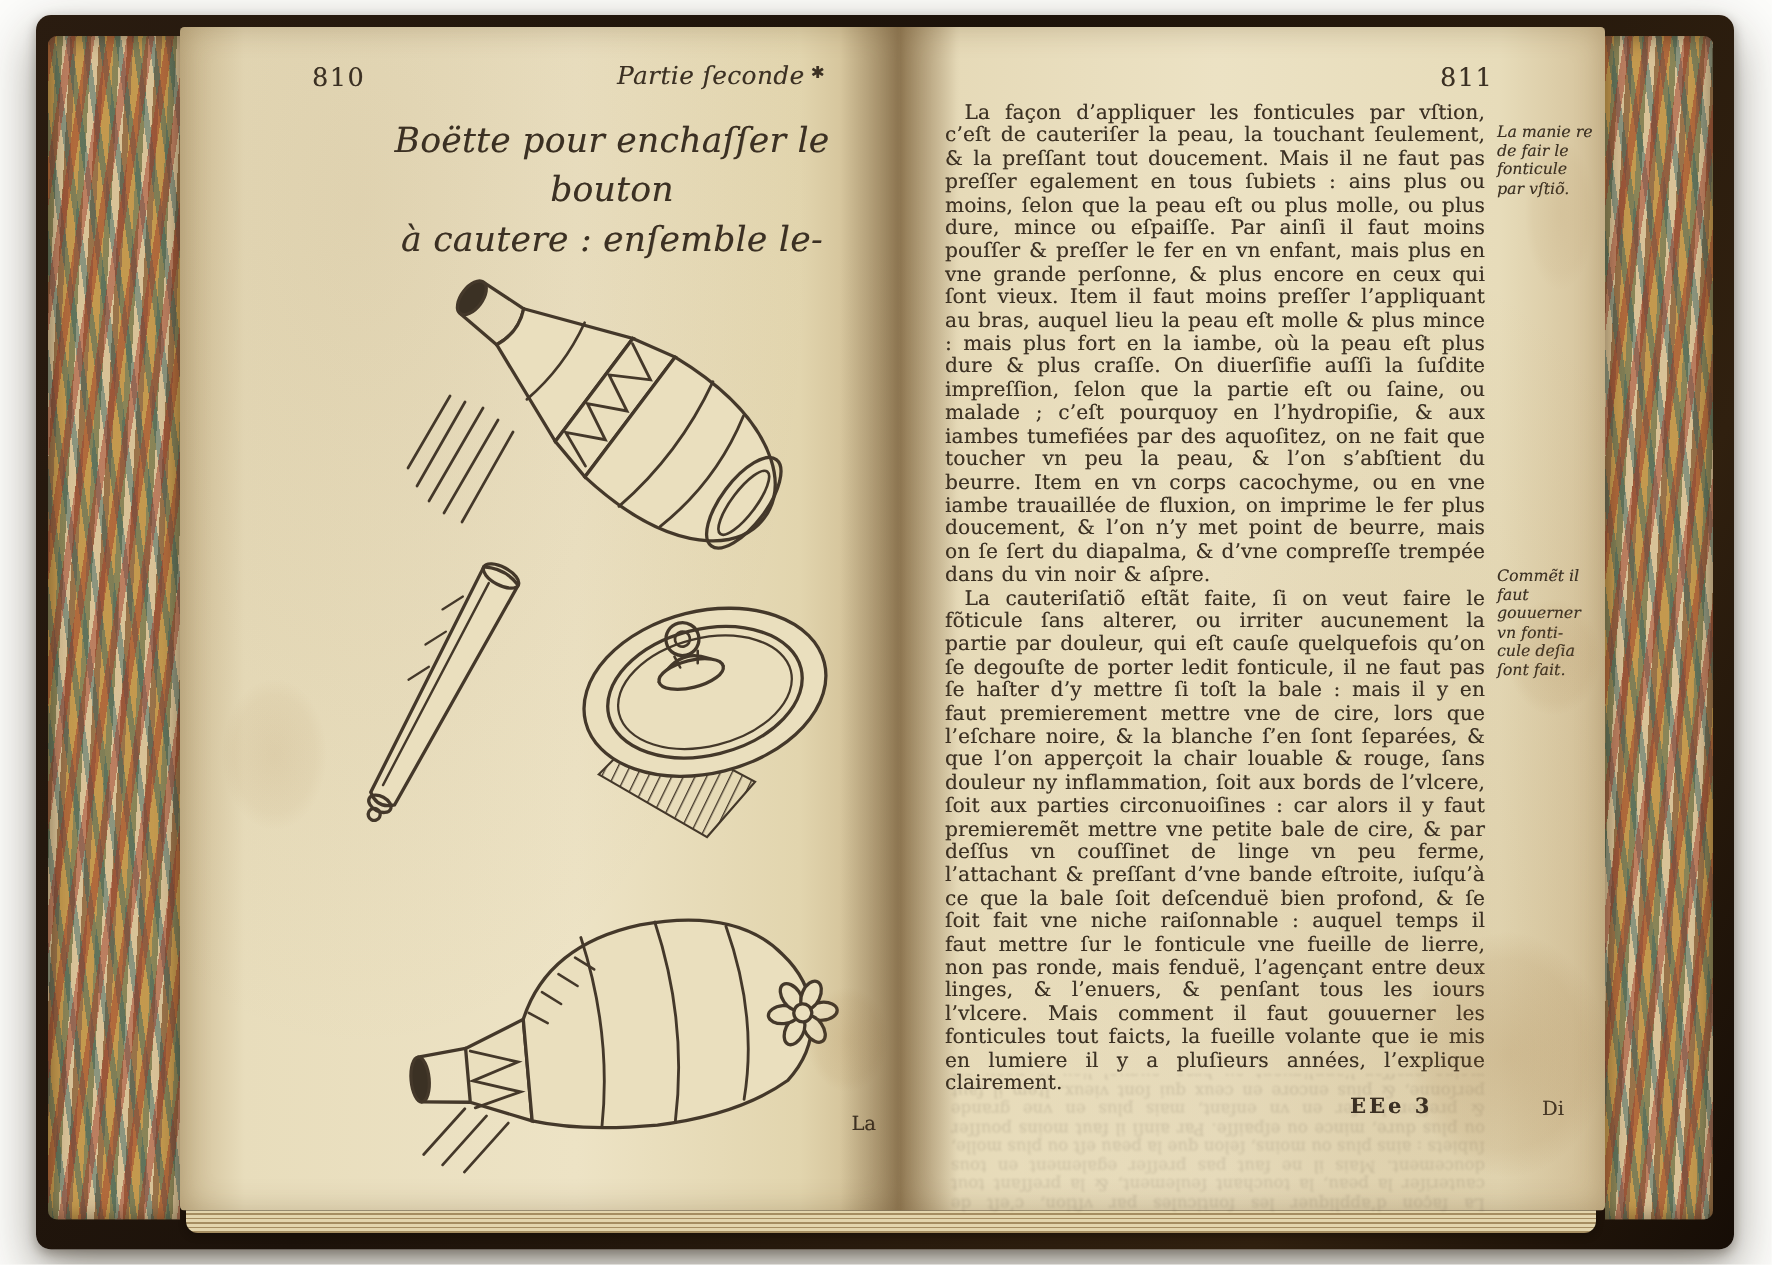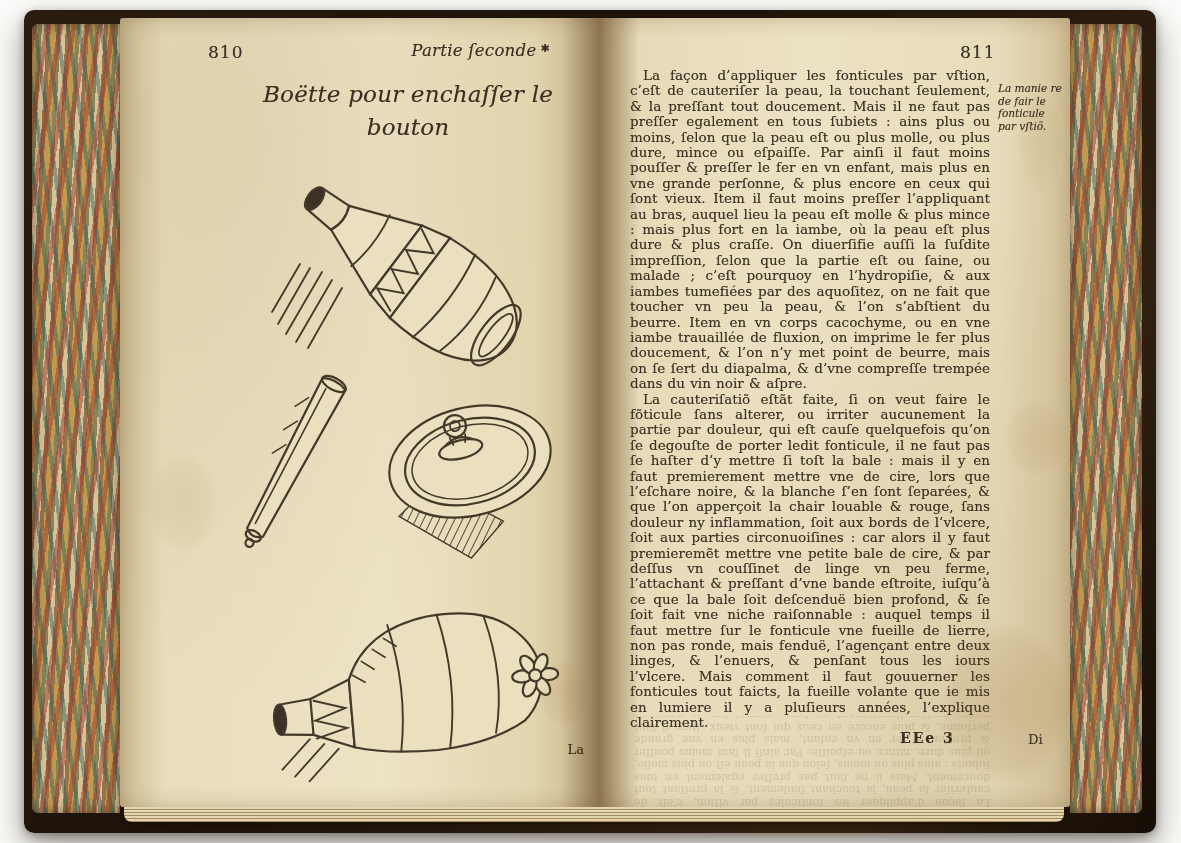--- a/index.html
+++ b/index.html
@@ -106,20 +106,21 @@
     <div class="marble marble-left"></div>
     <div class="marble marble-right"></div>
     <div class="deckle"></div>
 
     <div class="page page-left">
       <span class="pagenum" style="left:88px;top:24px;">810</span>
       <div class="running-head" style="left:130px;top:23px;width:300px;"><span>Partie ſeconde</span><span class="ornament">✱</span></div>
 
       <div class="lp-title">
         <div>Boëtte pour enchaſſer le bouton</div>
+        <div>à cautere : enſemble le-</div>
       </div>
 
       <svg class="cut cut1" viewBox="0 0 290 200">
         <g stroke="#44382a" stroke-width="2.2" fill="none" stroke-linecap="round">
           <path d="M8,148 L40,92 M16,158 L52,96 M26,166 L62,104 M38,172 L72,112 M2,136 L30,88" stroke-width="1.8"></path>
           <g transform="translate(150,102) rotate(37)">
             <ellipse cx="-132" cy="0" rx="7" ry="13" fill="#3b3124"></ellipse>
             <path d="M-132,-13 L-100,-15 M-132,13 L-100,15"></path>
             <path d="M-100,-15 Q-93,0 -100,15"></path>
             <path d="M-100,-15 L-30,-43 L-30,43 L-100,15 Q-93,0 -100,-15 Z" fill="#eadfbe"></path>
@@ -197,20 +198,21 @@
 
     <div class="page page-right">
       <span class="pagenum" style="left:348px;top:24px;margin-left:12px;">811</span>
 
       <div class="body-text">
         <p>La façon d’appliquer les fonticules par vſtion, c’eſt de cauteriſer la peau, la touchant ſeulement, &amp; la preſſant tout doucement.  Mais il ne faut pas preſſer egalement en tous ſubiets : ains plus ou moins, ſelon que la peau eſt ou plus molle, ou plus dure, mince ou eſpaiſſe.  Par ainſi il faut moins pouſſer &amp; preſſer le fer en vn enfant, mais plus en vne grande perſonne, &amp; plus encore en ceux qui ſont vieux.  Item il faut moins preſſer l’appliquant au bras, auquel lieu la peau eſt molle &amp; plus mince : mais plus fort en la iambe, où la peau eſt plus dure &amp; plus craſſe.  On diuerſifie auſſi la ſuſdite impreſſion, ſelon que la partie eſt ou ſaine, ou malade ; c’eſt pourquoy en l’hydropiſie, &amp; aux iambes tumefiées par des aquoſitez, on ne fait que toucher vn peu la peau, &amp; l’on s’abſtient du beurre.  Item en vn corps cacochyme, ou en vne iambe trauaillée de fluxion, on imprime le fer plus doucement, &amp; l’on n’y met point de beurre, mais on ſe ſert du diapalma, &amp; d’vne compreſſe trempée dans du vin noir &amp; aſpre.</p>
         <p>La cauteriſatiõ eſtãt faite, ſi on veut faire le fõticule ſans alterer, ou irriter aucunement la partie par douleur, qui eſt cauſe quelquefois qu’on ſe degouſte de porter ledit fonticule, il ne faut pas ſe haſter d’y mettre ſi toſt la bale : mais il y en faut premierement mettre vne de cire, lors que l’eſchare noire, &amp; la blanche ſ’en ſont ſeparées, &amp; que l’on apperçoit la chair louable &amp; rouge, ſans douleur ny inflammation, ſoit aux bords de l’vlcere, ſoit aux parties circonuoiſines : car alors il y faut premieremẽt mettre vne petite bale de cire, &amp; par deſſus vn couſſinet de linge vn peu ferme, l’attachant &amp; preſſant d’vne bande eſtroite, iuſqu’à ce que la bale ſoit deſcenduë bien profond, &amp; ſe ſoit fait vne niche raiſonnable : auquel temps il faut mettre ſur le fonticule vne fueille de lierre, non pas ronde, mais fenduë, l’agençant entre deux linges, &amp; l’enuers, &amp; penſant tous les iours l’vlcere.  Mais comment il faut gouuerner les fonticules tout faicts, la fueille volante que ie mis en lumiere il y a pluſieurs années, l’explique clairement.</p>
       </div>
 
       <div class="marginal marginal-1">La manie re de fair le fonticule par vſtiõ.</div>
+      <div class="marginal marginal-2">Commẽt il faut gouuerner vn fonti- cule deſia ſont fait.</div>
 
       <span class="signature" style="left:300px;top:712px;">EEe 3</span>
       <span class="catchword" style="left:428px;top:714px;">Di</span>
 
       <div class="showthrough">La façon d’appliquer les fonticules par vſtion, c’eſt de cauteriſer la peau, la touchant ſeulement, &amp; la preſſant tout doucement.  Mais il ne faut pas preſſer egalement en tous ſubiets : ains plus ou moins, ſelon que la peau eſt ou plus molle, ou plus dure, mince ou eſpaiſſe.  Par ainſi il faut moins pouſſer &amp; preſſer le fer en vn enfant, mais plus en vne grande perſonne, &amp; plus encore en ceux qui ſont vieux.  Item il faut moins preſſer l’appliquant au bras, auquel lieu la peau eſt molle &amp; plus mince : mais plus fort en la iambe, où la peau eſt plus dure &amp; plus craſſe.  On diuerſifie auſſi la ſuſdite impreſſion, ſelon que la partie eſt ou ſaine, ou malade ; c’eſt pourquoy en l’hydropiſie, &amp; aux iambes tumefiées par des aquoſitez, on ne fait que toucher vn peu la peau, &amp; l’on s’abſtient du beurre.  Item en vn corps cacochyme, ou en vne iambe trauaillée de fluxion, on imprime le fer plus doucement, &amp; l’on n’y met point de beurre, mais on ſe ſert du diapalma, &amp; d’vne compreſſe trempée dans du vin noir &amp; aſpre.</div>
 
       <div class="stain" style="left:320px;top:580px;width:170px;height:210px;"></div>
       <div class="stain" style="left:396px;top:370px;width:80px;height:100px;opacity:.6;"></div>
       <div class="stain" style="left:410px;top:60px;width:60px;height:130px;opacity:.4;"></div>
     </div>

